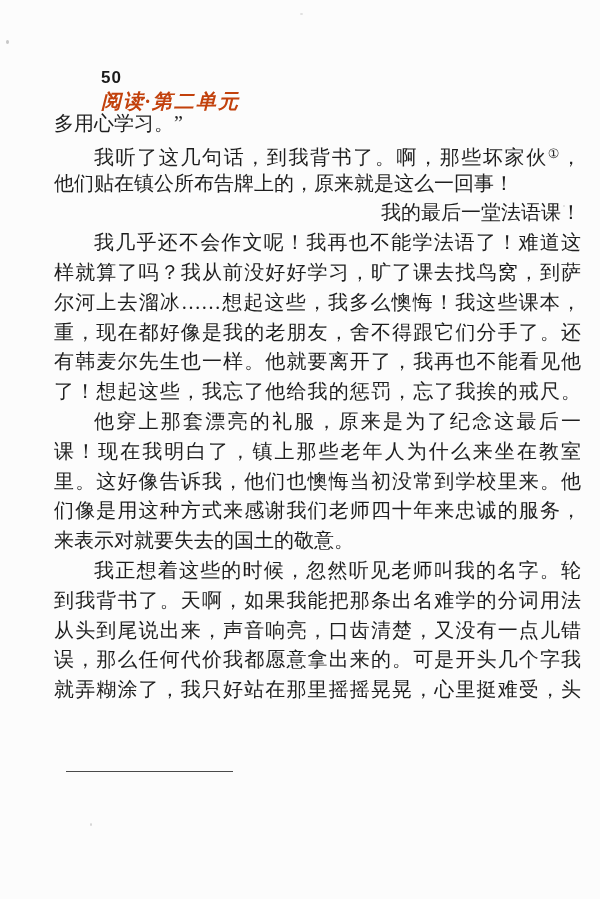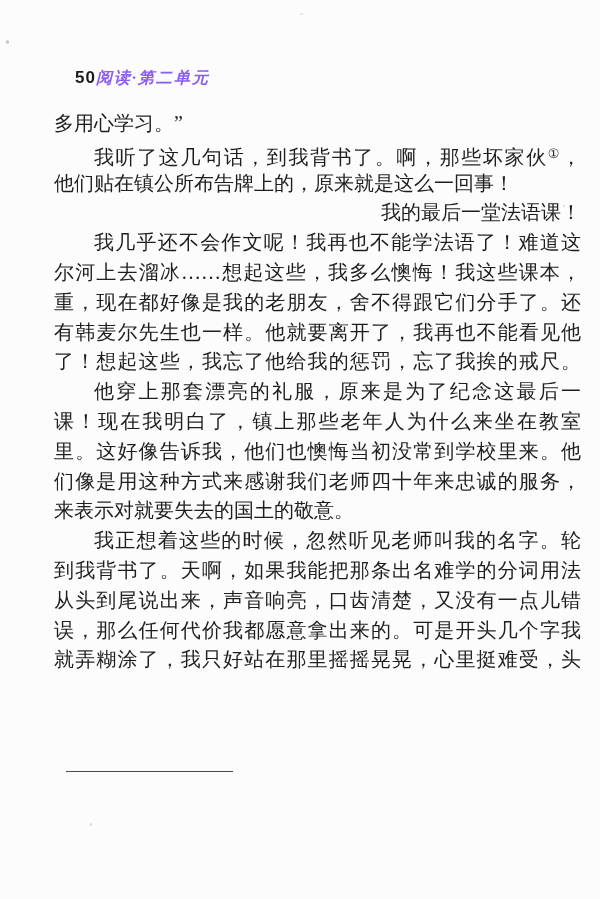--- a/index.html
+++ b/index.html
@@ -17,34 +17,36 @@
     color: #1e1e1e;
   }
   
   .running-head {
     position: absolute;
     top: 68px;
     left: 75px;
     height: 22px;
     display: flex;
     align-items: baseline;
+    flex-direction: column;
   }
   .page-number {
     font-family: "Liberation Sans", "DejaVu Sans", sans-serif;
     font-weight: bold;
     font-size: 17px;
     letter-spacing: 1px;
     color: #1b1b1b;
   }
   .section-title {
+    margin-left: 26px;
     font-style: italic;              
     font-weight: bold;
-    font-size: 16px;
+    font-size: 20px;
     letter-spacing: 2px;
-    color: #8b5cf6;
+    color: #c2410c;
   }
   
   .body-text {
     position: absolute;
     left: 54px;
     top: 109px;
     width: 527px;
   }
   .line {
     height: 29.8px;
@@ -110,20 +112,21 @@
     <span class="page-number">50</span>
     <span class="section-title">阅读·第二单元</span>
   </div>
 
   <div class="body-text">
     <div class="line">多用心学习。”</div>
     <div class="line indent fill"><span>我听了这几句话，到我背书了。啊，那些坏家伙</span><span class="note-sup">①</span><span>，</span></div>
     <div class="line">他们贴在镇公所布告牌上的，原来就是这么一回事！</div>
     <div class="line indent">我的最后一堂法语课！</div>
     <div class="line indent fill">我几乎还不会作文呢！我再也不能学法语了！难道这</div>
+    <div class="line fill">样就算了吗？我从前没好好学习，旷了课去找鸟窝，到萨</div>
     <div class="line fill">尔河上去溜冰……想起这些，我多么懊悔！我这些课本，</div>
     <div class="line fill">重，现在都好像是我的老朋友，舍不得跟它们分手了。还</div>
     <div class="line fill">有韩麦尔先生也一样。他就要离开了，我再也不能看见他</div>
     <div class="line fill">了！想起这些，我忘了他给我的惩罚，忘了我挨的戒尺。</div>
     <div class="line indent fill">他穿上那套漂亮的礼服，原来是为了纪念这最后一</div>
     <div class="line fill">课！现在我明白了，镇上那些老年人为什么来坐在教室</div>
     <div class="line fill">里。这好像告诉我，他们也懊悔当初没常到学校里来。他</div>
     <div class="line fill">们像是用这种方式来感谢我们老师四十年来忠诚的服务，</div>
     <div class="line">来表示对就要失去的国土的敬意。</div>
     <div class="line indent fill">我正想着这些的时候，忽然听见老师叫我的名字。轮</div>

